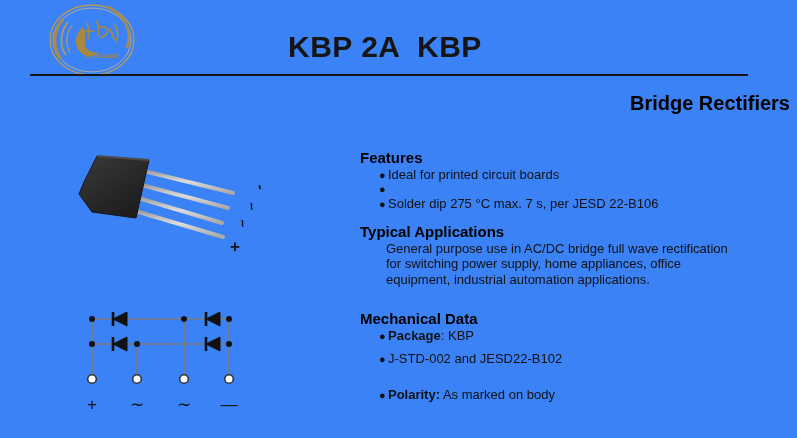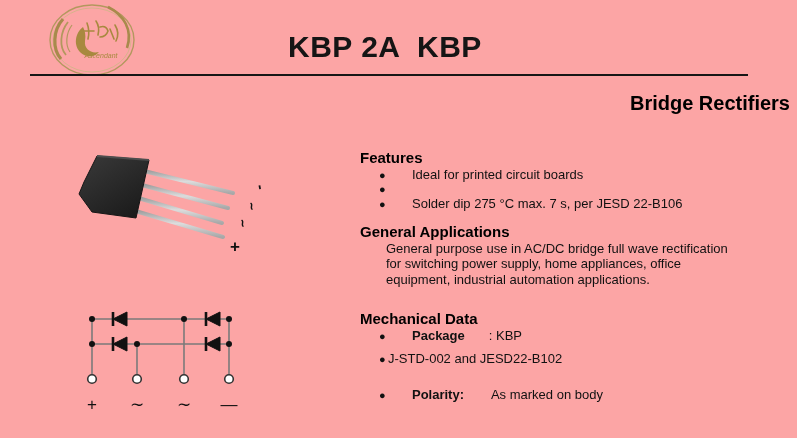--- a/index.html
+++ b/index.html
@@ -1,36 +1,36 @@
 <!DOCTYPE html>
 <html><head>
 <meta charset="utf-8">
 <style>
   html,body{margin:0;padding:0;background:#888;}
   #page{
-    position:relative;width:797px;height:438px;background:#fca5a5;
+    position:relative;width:797px;height:438px;background:#3b82f6;
     font-family:"Liberation Sans","DejaVu Sans",sans-serif;color:#111;
     overflow:hidden;margin:0 auto;
   }
   .abs{position:absolute;}
   .title{
     left:288px;top:30px;font-size:30px;font-weight:bold;color:#151515;
     white-space:pre;letter-spacing:.5px;
   }
   .hr-line{left:30px;top:74px;width:718px;height:2px;background:#161616;}
   .subtitle{left:20px;top:92px;width:770px;text-align:right;
     font-size:20px;font-weight:bold;color:#000;}
   .sec-heading{font-size:15px;font-weight:bold;color:#000;left:360px;}
   .feat-list{left:379px;top:168px;font-size:13px;line-height:14.3px;}
   .row{display:flex;align-items:flex-start;}
   .bullet{width:9px;flex:0 0 9px;font-size:11px;line-height:inherit;}
   .app-lines{left:386px;top:241px;font-size:13px;line-height:15.3px;}
   .mech-row{left:379px;font-size:13px;line-height:14px;}
   .mech-label{font-weight:bold;}
-  .pre{white-space:pre-wrap;margin-left:24px;}
+  .pre{white-space:pre-wrap;}
   svg text{font-family:"Liberation Sans","DejaVu Sans",sans-serif;}
 </style>
 </head>
 <body>
 
 <div id="page">
 
   <svg class="abs" style="left:38px;top:2px" width="104" height="78" viewBox="0 0 104 78">
     <ellipse cx="54" cy="38" rx="42" ry="35" fill="none" stroke="#b3985e" stroke-width="1.4"></ellipse>
     <ellipse cx="54" cy="38" rx="39" ry="32" fill="none" stroke="#cdb684" stroke-width="0.8"></ellipse>
@@ -134,21 +134,21 @@
     </div>
     <div class="row">
       <span class="bullet">●</span>
     </div>
     <div class="row">
       <span class="bullet">●</span>
       <span class="pre">Solder dip 275 °C max. 7 s, per JESD 22-B106</span>
     </div>
   </div>
 
-  <div class="abs sec-heading" style="top:223px">General Applications</div>
+  <div class="abs sec-heading" style="top:223px">Typical Applications</div>
   <div class="abs app-lines">
     <div>General purpose use in AC/DC bridge full wave rectification</div>
     <div>for switching power supply, home appliances, office</div>
     <div>equipment, industrial automation applications.</div>
   </div>
 
   <div class="abs sec-heading" style="top:310px">Mechanical Data</div>
 
   <div class="abs mech-row row" style="top:329px">
     <span class="bullet">●</span>

